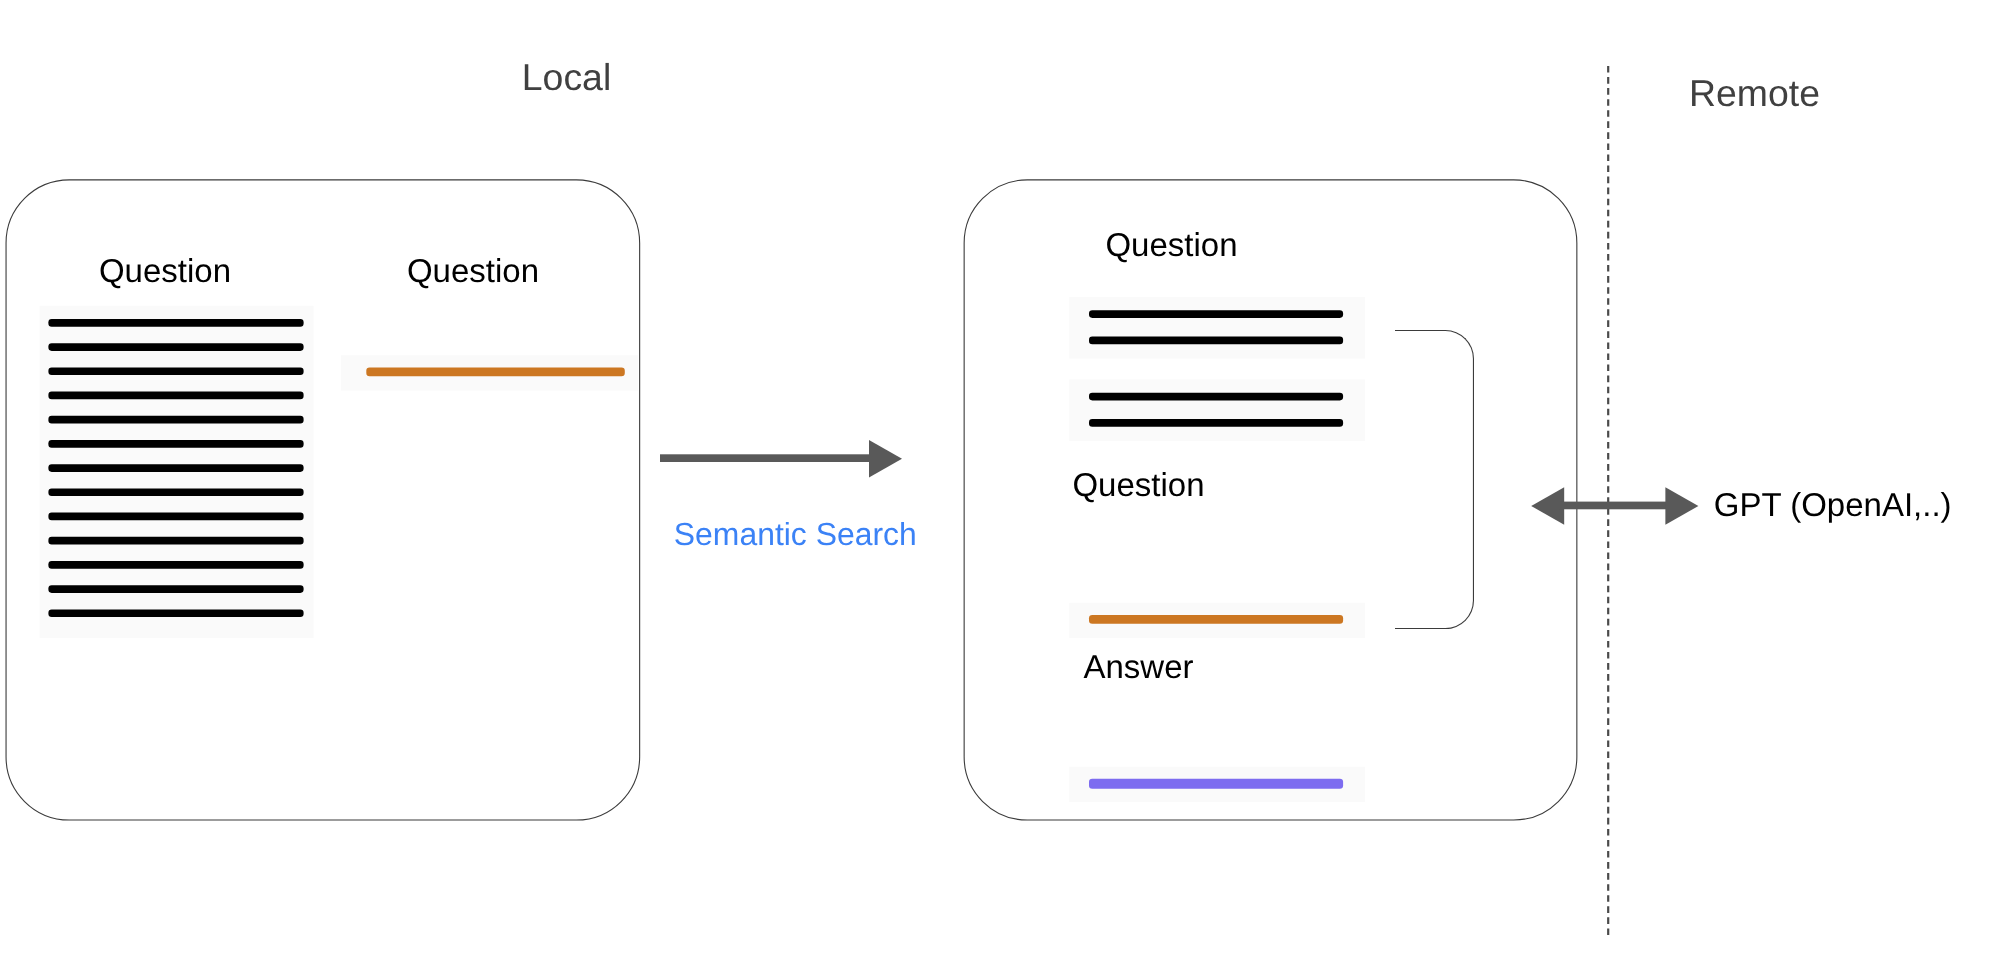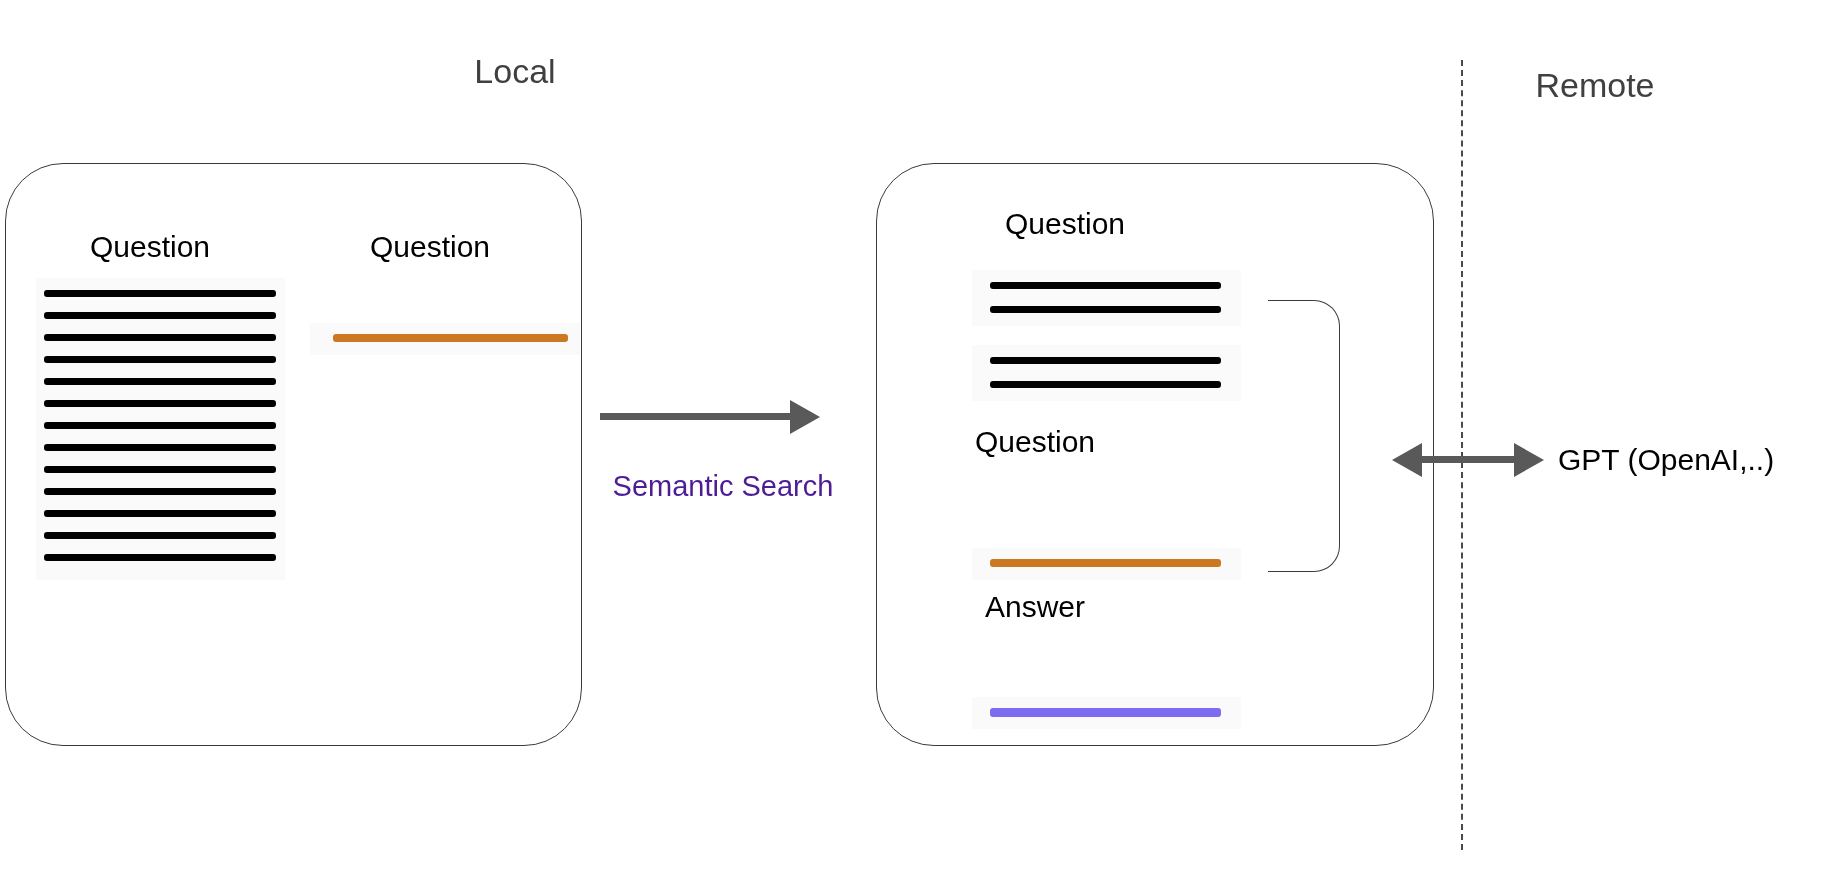--- a/index.html
+++ b/index.html
@@ -69,21 +69,21 @@
     position: absolute;
     width: 0; height: 0;
     border-top: 17px solid transparent;
     border-bottom: 17px solid transparent;
   }
   .arrow-head.right { border-left: 30px solid #595959; }
   .arrow-head.left  { border-right: 30px solid #595959; }
 
   .arrow-caption {
     font-size: 29px;
-    color: #4c1d95;
+    color: #3b82f6;
     white-space: nowrap;
   }
 
   
   .divider-dashed {
     position: absolute;
     width: 0;
     border-left: 2.5px dashed #4a4a4a;
   }
 

